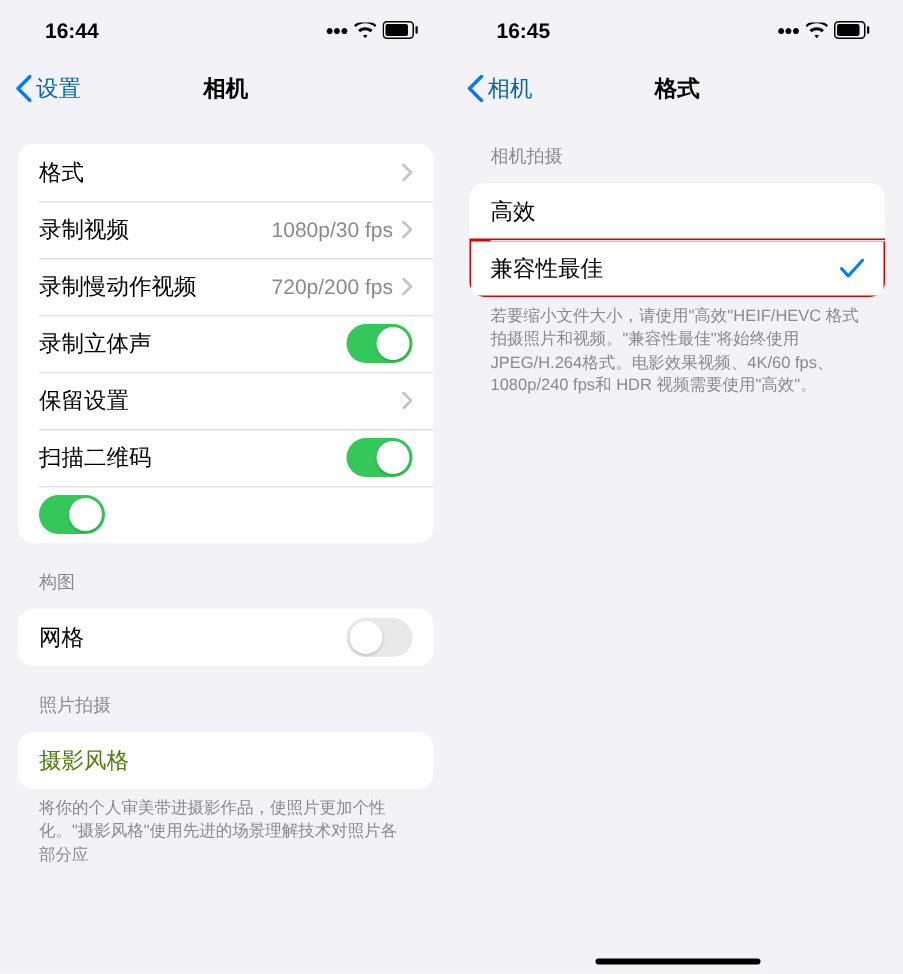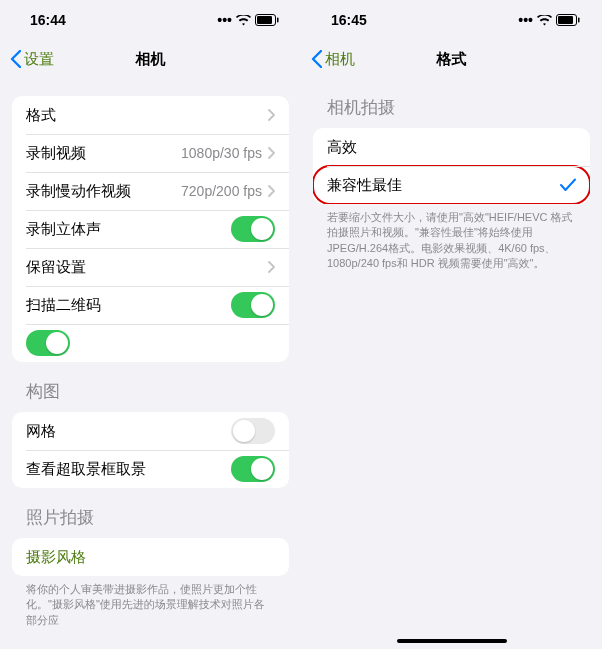--- a/index.html
+++ b/index.html
@@ -34,35 +34,35 @@
     .nav-bar {
       height: 38px;
       display: flex;
       align-items: center;
       padding: 0 10px;
       position: relative;
     }
     .back {
       display: flex;
       align-items: center;
-      color: #4d7c0f;
+      color: #0369a1;
       font-size: 15px;
     }
     .back svg { margin-right: 3px; }
     .title {
       position: absolute;
       left: 0; right: 0;
       text-align: center;
       font-weight: 600;
       font-size: 15px;
       pointer-events: none;
     }
     .content { padding: 0 12px; }
     .section-header {
-      font-size: 17px;
+      font-size: 12px;
       color: #8a8a8e;
       padding: 18px 14px 5px;
     }
     .section-footer {
       font-size: 11px;
       color: #8a8a8e;
       padding: 6px 14px 0;
       line-height: 1.4;
     }
     .group {
@@ -105,21 +105,20 @@
       border-radius: 50%;
       position: absolute;
       top: 2px;
       box-shadow: 0 1px 2px rgba(0,0,0,0.2);
     }
     .toggle.on .knob { right: 2px; }
     .toggle.off .knob { left: 2px; }
     .highlight {
       outline: 2px solid #d80000;
       outline-offset: -1px;
-      border-radius: 17px;
     }
     .check { color: #007aff; font-weight: 600; }
     .home-indicator {
       position: absolute;
       bottom: 6px;
       left: 50%;
       transform: translateX(-50%);
       width: 110px;
       height: 4px;
       background: #000;
@@ -202,26 +201,20 @@
     </div>
 
     <div class="section-header">构图</div>
     <div class="group tight">
       <div class="row">
         <span class="row-label">网格</span>
         <span class="toggle off">
             <span class="knob"></span>
           </span>
       </div>
-      <div class="row">
-        <span class="row-label">查看超取景框取景</span>
-        <span class="toggle on">
-            <span class="knob"></span>
-          </span>
-      </div>
     </div>
 
     <div class="section-header">照片拍摄</div>
     <div class="group tight">
       <div class="row">
         <span class="row-label link">摄影风格</span>
       </div>
     </div>
     <div class="section-footer">将你的个人审美带进摄影作品，使照片更加个性化。"摄影风格"使用先进的场景理解技术对照片各部分应</div>
   </div>

